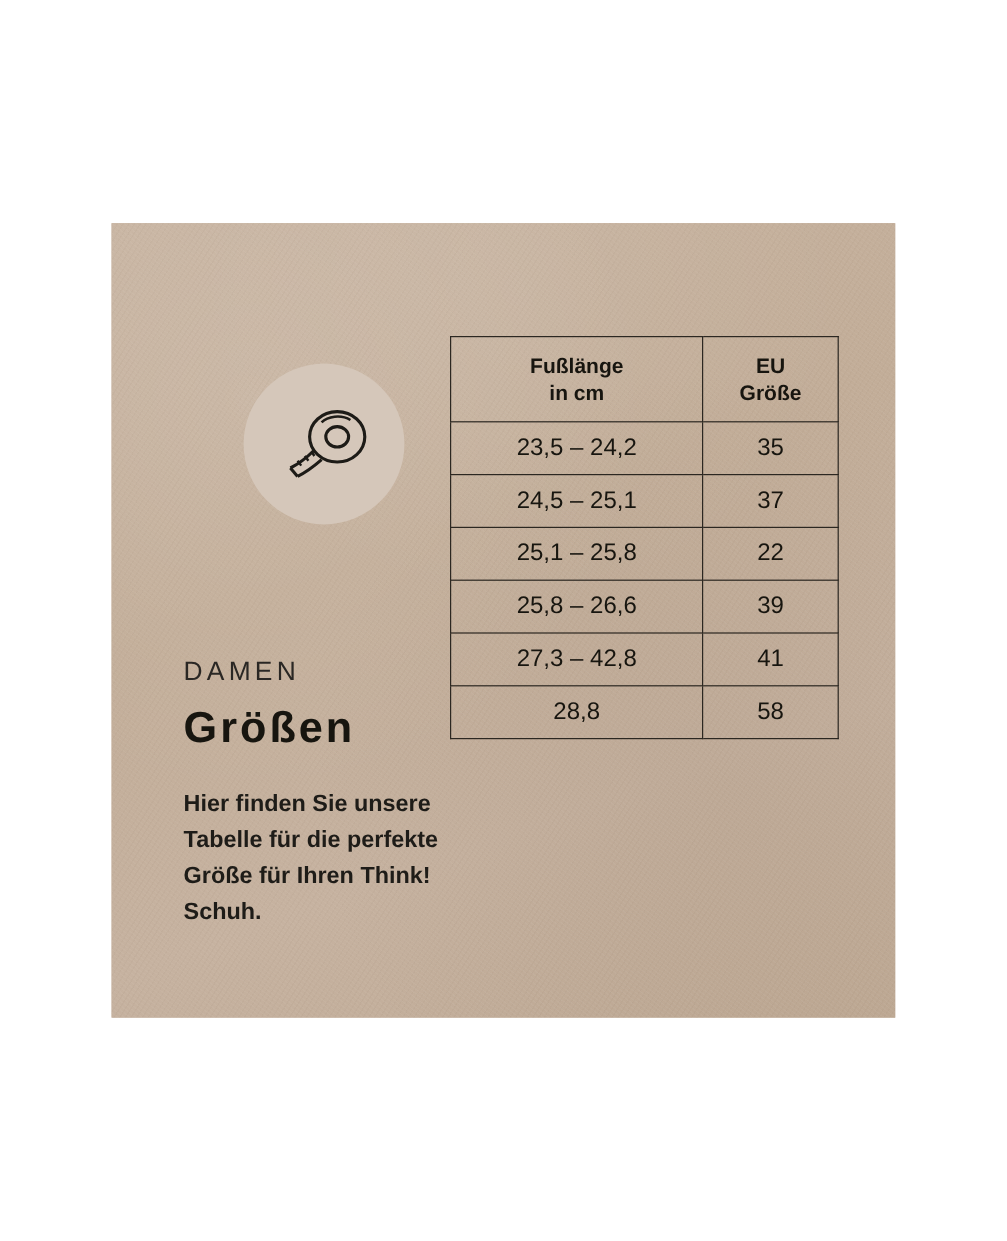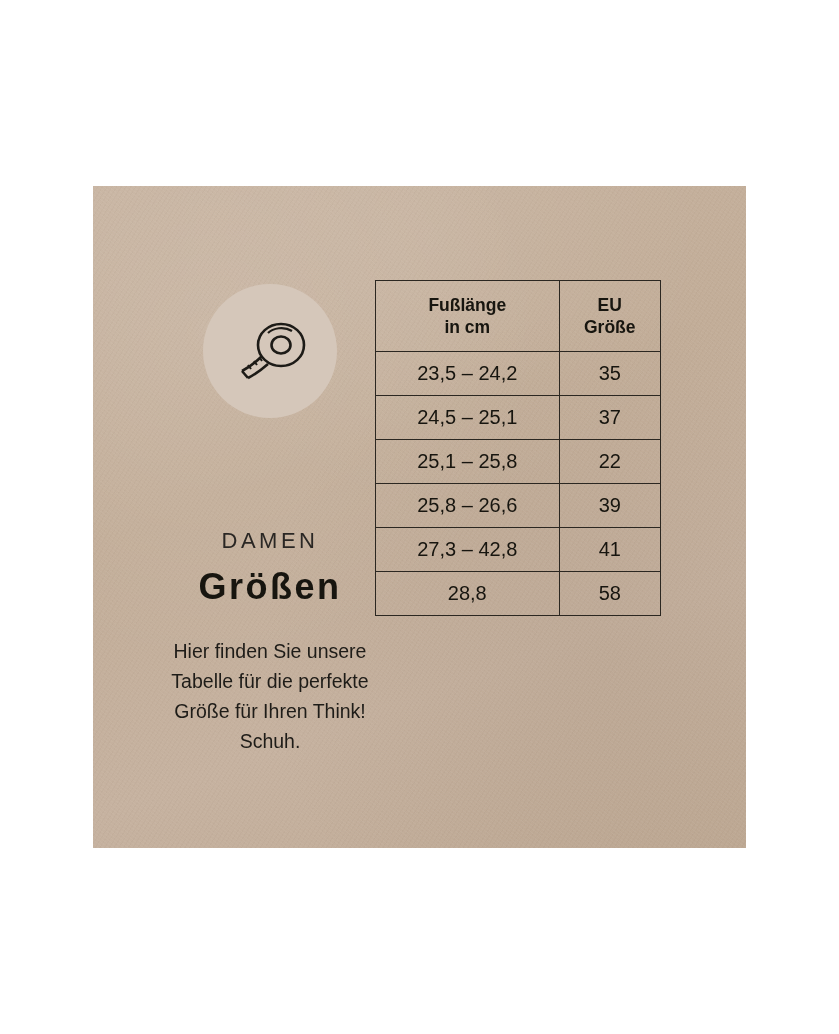--- a/index.html
+++ b/index.html
@@ -41,23 +41,22 @@
     background-image:
       repeating-linear-gradient(37deg, rgba(255,255,255,0.035) 0 1px, rgba(0,0,0,0) 1px 3px),
       repeating-linear-gradient(122deg, rgba(90,70,50,0.030) 0 1px, rgba(0,0,0,0) 1px 4px);
     pointer-events: none;
   }
 
   
   #left-col {
     position: absolute;
     left: 60px;
-    top: 98px;
+    top: 117px;
     width: 234px;
-    text-align: center;
     z-index: 2;
   }
   #icon-circle {
     width: 134px;
     height: 134px;
     border-radius: 50%;
     background: #d5c7ba;
     margin: 0 auto;
     display: flex;
     align-items: center;
@@ -77,29 +76,29 @@
     font-size: 36px;
     letter-spacing: 2.5px;
     color: #17150f;
     font-weight: 700;
   }
   #left-paragraph {
     margin-top: 28px;
     font-size: 19.5px;
     line-height: 30px;
     color: #1e1c18;
-    font-weight: 400;
+    font-weight: 700;
   }
 
   
   #size-table {
     position: absolute;
     left: 282px;
     top: 94px;
-    width: 286px;
+    width: 324px;
     border-collapse: collapse;
     z-index: 2;
     border-radius: 19px;
   }
   #size-table th, #size-table td {
     border: 1px solid #2b2721;
     text-align: center;
     color: #17150f;
   }
   #size-table th {

